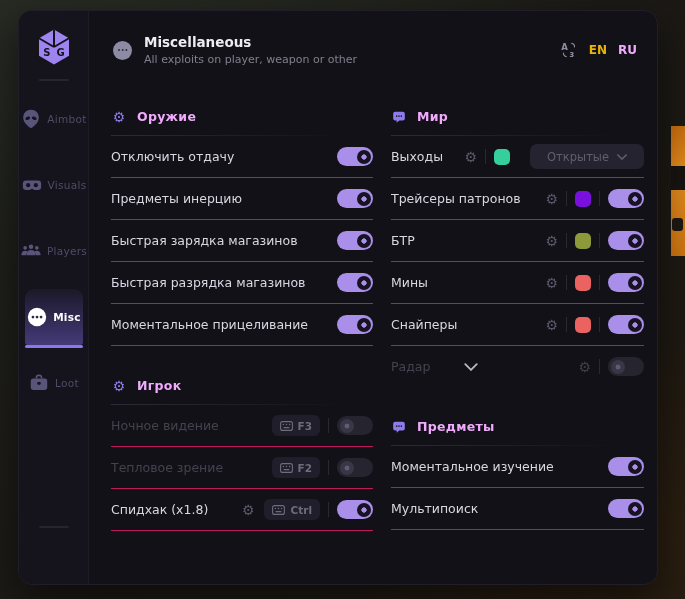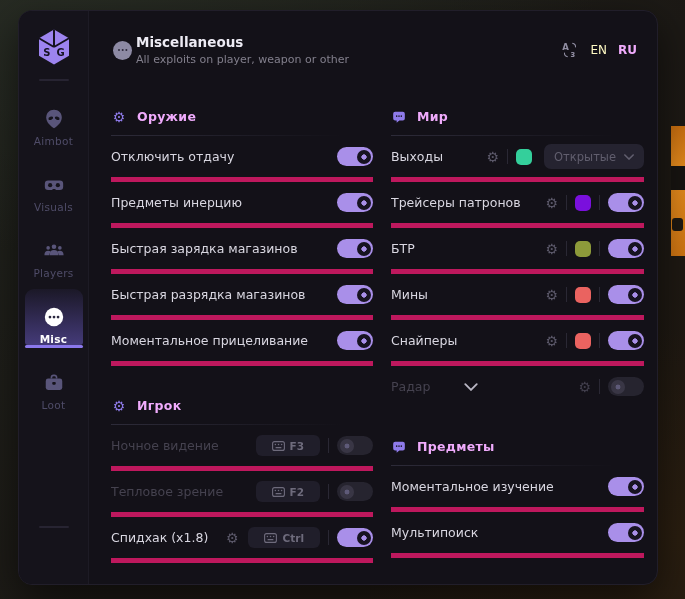--- a/index.html
+++ b/index.html
@@ -29,81 +29,81 @@
     display:flex;overflow:hidden;box-sizing:border-box;
   }
 
   
   .sidebar{width:70px;flex:none;background:#15131b;border-right:1px solid #1d1b25;
     display:flex;flex-direction:column;align-items:center;padding-top:16px;box-sizing:border-box}
   .logo{color:#9d84ef;line-height:0}
   .sb-divider{width:30px;height:2px;background:#272432;border-radius:1px;margin-top:12px}
   .sb-divider.bottom{margin-top:auto;margin-bottom:56px}
   .nav{display:flex;flex-direction:column;gap:10px;margin-top:10px;align-items:center}
-  .nav-item{width:58px;height:56px;display:flex;flex-direction:column;align-items:center;
-    justify-content:flex-end;gap:5px;color:#59557a;border-radius:9px;position:relative}
+  .nav-item{width:58px;height:56px;display:flex;flex-direction:row;align-items:center;
+    justify-content:center;gap:5px;color:#59557a;border-radius:9px;position:relative}
   .nav-icon{line-height:0}
   .nav-label{font-size:10.5px;color:#4f4c68;letter-spacing:.3px}
   .nav-item[data-active="true"]{
     background:linear-gradient(180deg,rgba(126,107,236,.06),rgba(126,107,236,.45));
     color:#ffffff;border-radius:9px 9px 3px 3px}
   .nav-item[data-active="true"] .nav-label{color:#ffffff;font-weight:bold}
   .nav-item[data-active="true"]::after{content:"";position:absolute;left:0;bottom:-3px;
     width:100%;height:3px;border-radius:2px;background:#8b78ec}
 
   
   .main{flex:1;display:flex;flex-direction:column;min-width:0}
-  .hdr{height:64px;flex:none;display:flex;align-items:center;gap:4px;
+  .hdr{height:64px;flex:none;display:flex;align-items:center;gap:12px;
     padding:14px 20px 0 24px;box-sizing:border-box}
   .avatar{width:19px;height:19px;border-radius:50%;background:#8d8aa4;position:relative;flex:none}
   .avatar::after{content:"";position:absolute;top:8.2px;left:4.6px;width:2.6px;height:2.6px;
     border-radius:50%;background:#2d2a3c;box-shadow:3.7px 0 0 #2d2a3c,7.4px 0 0 #2d2a3c}
   .h-text{display:flex;flex-direction:column;gap:3px}
   .h-title{font-size:13.5px;font-weight:bold;color:#edebf4}
   .h-sub{font-size:11px;color:#827f8c}
   .spacer{flex:1}
   .lang{display:flex;align-items:center;gap:11px}
   .translate{color:#908da1;line-height:0}
-  .lang-en{font-size:12px;font-weight:normal;color:#fef9c3}
+  .lang-en{font-size:12px;font-weight:bold;color:#eab308}
   .lang-ru{font-size:12px;font-weight:bold;color:#f0abfc}
 
   .content{display:flex;padding:18px 13px 0 22px;box-sizing:border-box}
   .col{display:flex;flex-direction:column}
   .col.left{width:262px}
   .col.right{width:253px;margin-left:18px}
 
   .section-head{display:flex;align-items:center;gap:10px;padding-top:16px}
   .section-head.second{margin-top:16px}
   .sec-icon{color:#8f7bea;font-size:14px;width:16px;text-align:center;line-height:1}
   .sec-icon svg{vertical-align:middle}
   .sec-title{font-size:12.5px;font-weight:bold;color:#f0abfc;letter-spacing:.3px}
   .sec-divider{height:1px;margin-top:11px;width:92%;
     background:linear-gradient(90deg,#2d2b39 0%,rgba(45,43,57,0) 96%)}
 
-  .row{height:41px;display:flex;align-items:center;border-bottom:5px solid #be185d}
+  .row{height:41px;display:flex;align-items:center;border-bottom:1px solid #be185d}
   .row-label{flex:1;font-size:12.5px;color:#d9d7e1;white-space:nowrap;overflow:hidden}
   .row[data-disabled="true"] .row-label{color:#45424f}
   .row[data-disabled="true"] .gear{color:#413e4c}
   .gear{color:#5b5869;font-size:14px;line-height:1;flex:none}
   .vdiv{width:1px;height:15px;background:#2a2834;margin:0 8px;flex:none}
   .swatch{width:16px;height:16px;border-radius:5px;flex:none}
   .toggle{width:36px;height:19px;border-radius:10px;position:relative;flex:none}
   .toggle[data-state="on"]{background:#a98fe9}
   .toggle[data-state="on"]::after{content:"";position:absolute;top:2.5px;right:2.5px;
     width:14px;height:14px;border-radius:50%;
     background:radial-gradient(circle at 50% 50%, #a98fe9 0 2.4px, #171321 2.9px)}
   .toggle[data-state="off"]{background:#26242f}
   .toggle[data-state="off"]::after{content:"";position:absolute;top:2.5px;left:2.5px;
     width:14px;height:14px;border-radius:50%;
     background:radial-gradient(circle at 50% 50%, #5e5a78 0 2.2px, #393645 2.7px)}
-  .hotkey{display:flex;align-items:center;gap:5px;height:21px;padding:0 16px;border-radius:6px;
+  .hotkey{display:flex;align-items:center;gap:5px;height:21px;padding:0 8px;border-radius:6px;
     background:#201e2a;color:#6e6b7c;font-size:10.5px;font-weight:bold;flex:none}
   .hotkey svg{display:block}
-  .dropdown{display:flex;align-items:center;gap:8px;height:25px;padding:0 10px;border-radius:7px;
-    background:#252330;color:#615e6e;font-size:11.5px;margin-left:12px;flex:none}
+  .dropdown{display:flex;align-items:center;gap:8px;height:25px;padding:0 17px;border-radius:7px;
+    background:#252330;color:#615e6e;font-size:11.5px;margin-left:20px;flex:none}
   .dropdown .chev{line-height:0;color:#615e6e}
   .expand-chev{color:#b9b7c4;line-height:0;margin-left:34px}
   .row .push{margin-left:auto}
 </style>
 </head>
 <body>
 
 <div class="scene">
 
   <div class="bg-orange">

